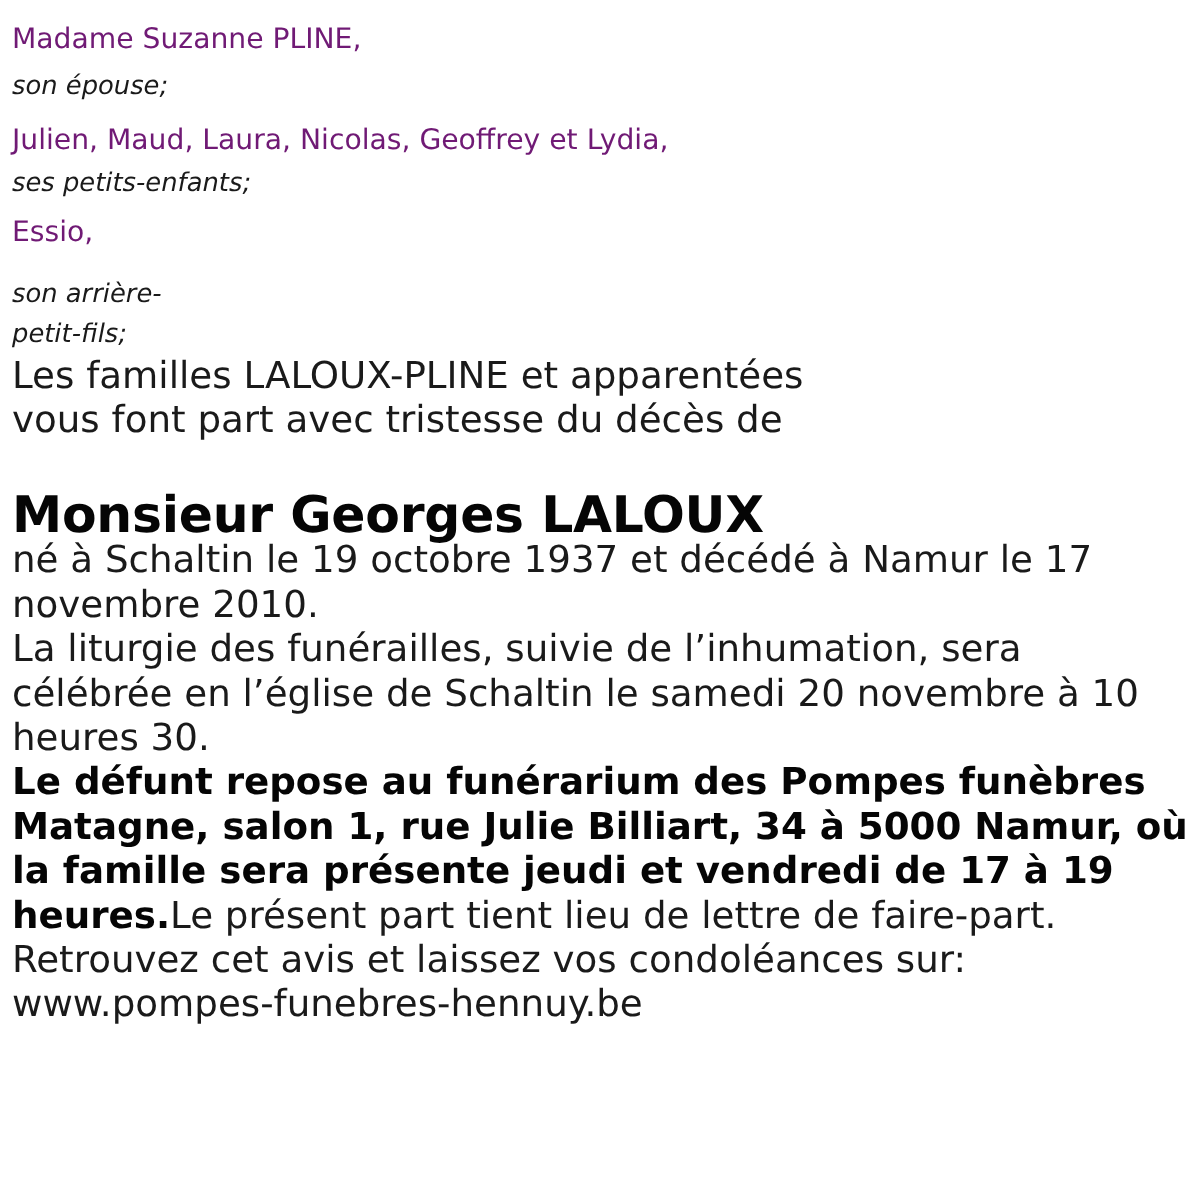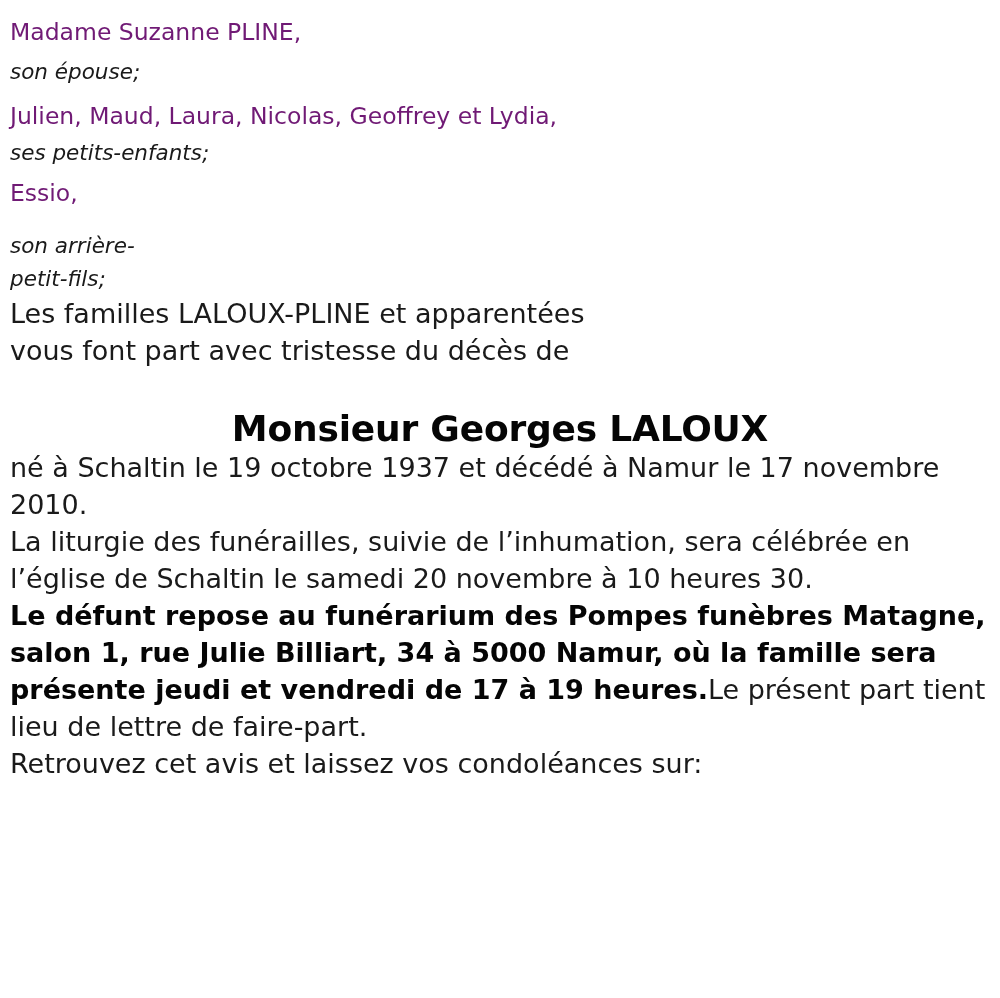--- a/index.html
+++ b/index.html
@@ -68,37 +68,36 @@
 
   
   .body-block {
     padding: 0 10px;
     box-sizing: border-box;
     width: 1000px;
   }
 
   p.para {
     margin: 0;
-    font-size: 27px;
+    font-size: 31px;
     line-height: 37px;
     color: #1a1a1a;
   }
 
   .p-families { margin-top: 20px; }
   .p-announce { margin-top: 38px; }
 
   h1.deceased-name {
     margin: 0;
     padding-top: 40px;
-    font-size: 36px;
+    font-size: 42px;
     font-weight: bold;
     line-height: 40px;
     letter-spacing: -0.2px;
     color: #050505;
-    text-align: center;
   }
 
   .p-birth  { margin-top: 46px; }
   .p-liturgy{ margin-top: 8px; }
   .p-funeral{ margin-top: 7px; }
   .p-find   { margin-top: 12px; }
   .p-url    { margin-top: 10px; }
 
   .strong { font-weight: bold; color: #050505; }
   .url-text { color: #1a1a1a; text-decoration: none; }
@@ -138,16 +137,17 @@
     <h1 class="deceased-name">Monsieur Georges LALOUX</h1>
 
     <p class="para p-birth">né à Schaltin le 19 octobre 1937 et décédé à Namur le 17 novembre 2010.</p>
 
     <p class="para p-liturgy">La liturgie des funérailles, suivie de l’inhumation, sera célébrée en l’église de Schaltin le samedi 20 novembre à 10 heures 30.</p>
 
     <p class="para p-funeral"><span class="strong">Le défunt repose au funérarium des Pompes funèbres Matagne, salon 1, rue Julie Billiart, 34 à 5000 Namur, où la famille sera présente jeudi et vendredi de 17 à 19 heures.</span><span>Le présent part tient lieu de lettre de faire-part.</span></p>
 
     <p class="para p-find">Retrouvez cet avis et laissez vos condoléances sur:</p>
 
+    <p class="para p-url"><span class="url-text">www.pompes-funebres-hennuy.be</span></p>
 
   </section>
 
 </div>
 
 </body></html>

